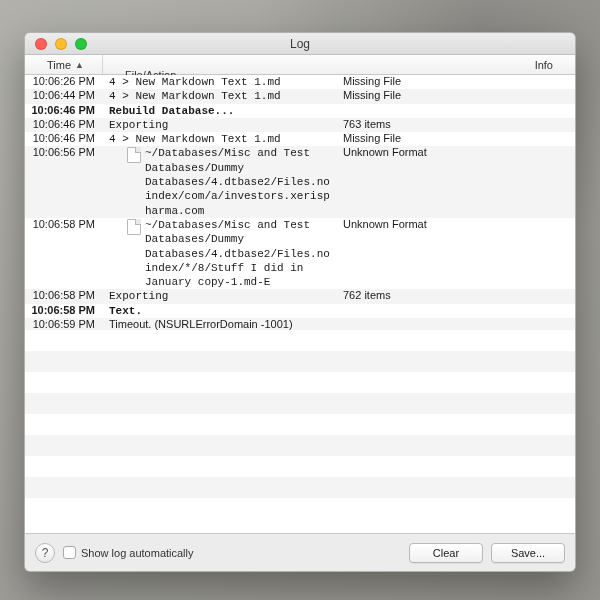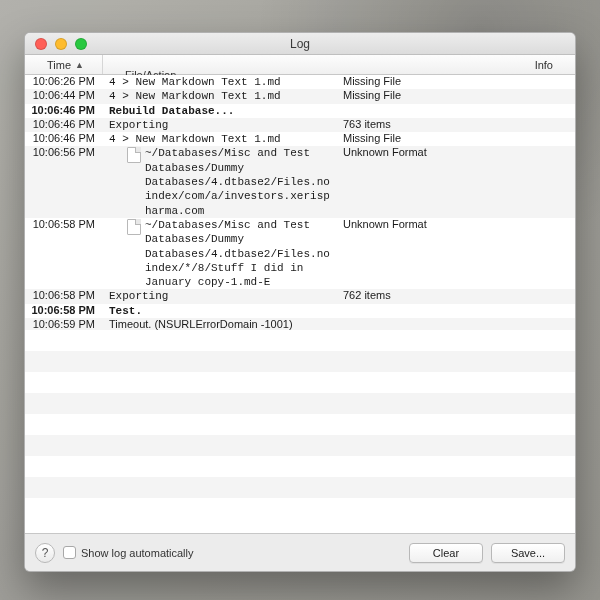--- a/index.html
+++ b/index.html
@@ -197,21 +197,21 @@
       <div class="row">
         <div class="c time">10:06:58 PM</div>
         <div class="c file">
           <span class="file-text">Exporting</span>
         </div>
         <div class="c info">762 items</div>
       </div>
       <div class="row bold">
         <div class="c time">10:06:58 PM</div>
         <div class="c file">
-          <span class="file-text">Test.</span>
+          <span class="file-text">Text.</span>
         </div>
         <div class="c info"></div>
       </div>
       <div class="row">
         <div class="c time">10:06:59 PM</div>
         <div class="c info">Timeout. (NSURLErrorDomain -1001)</div>
       </div>
       <div class="row filler-row"></div>
       <div class="row filler-row"></div>
       <div class="row filler-row"></div>

